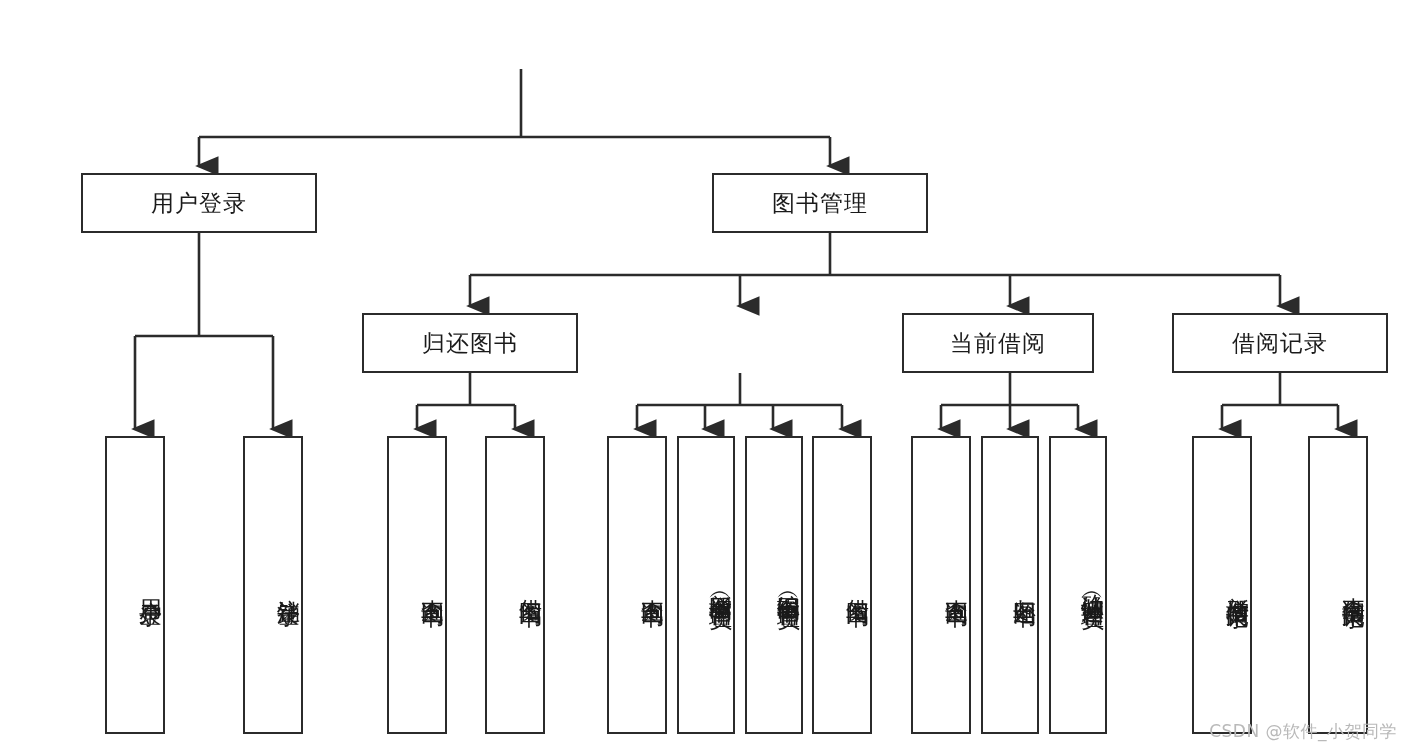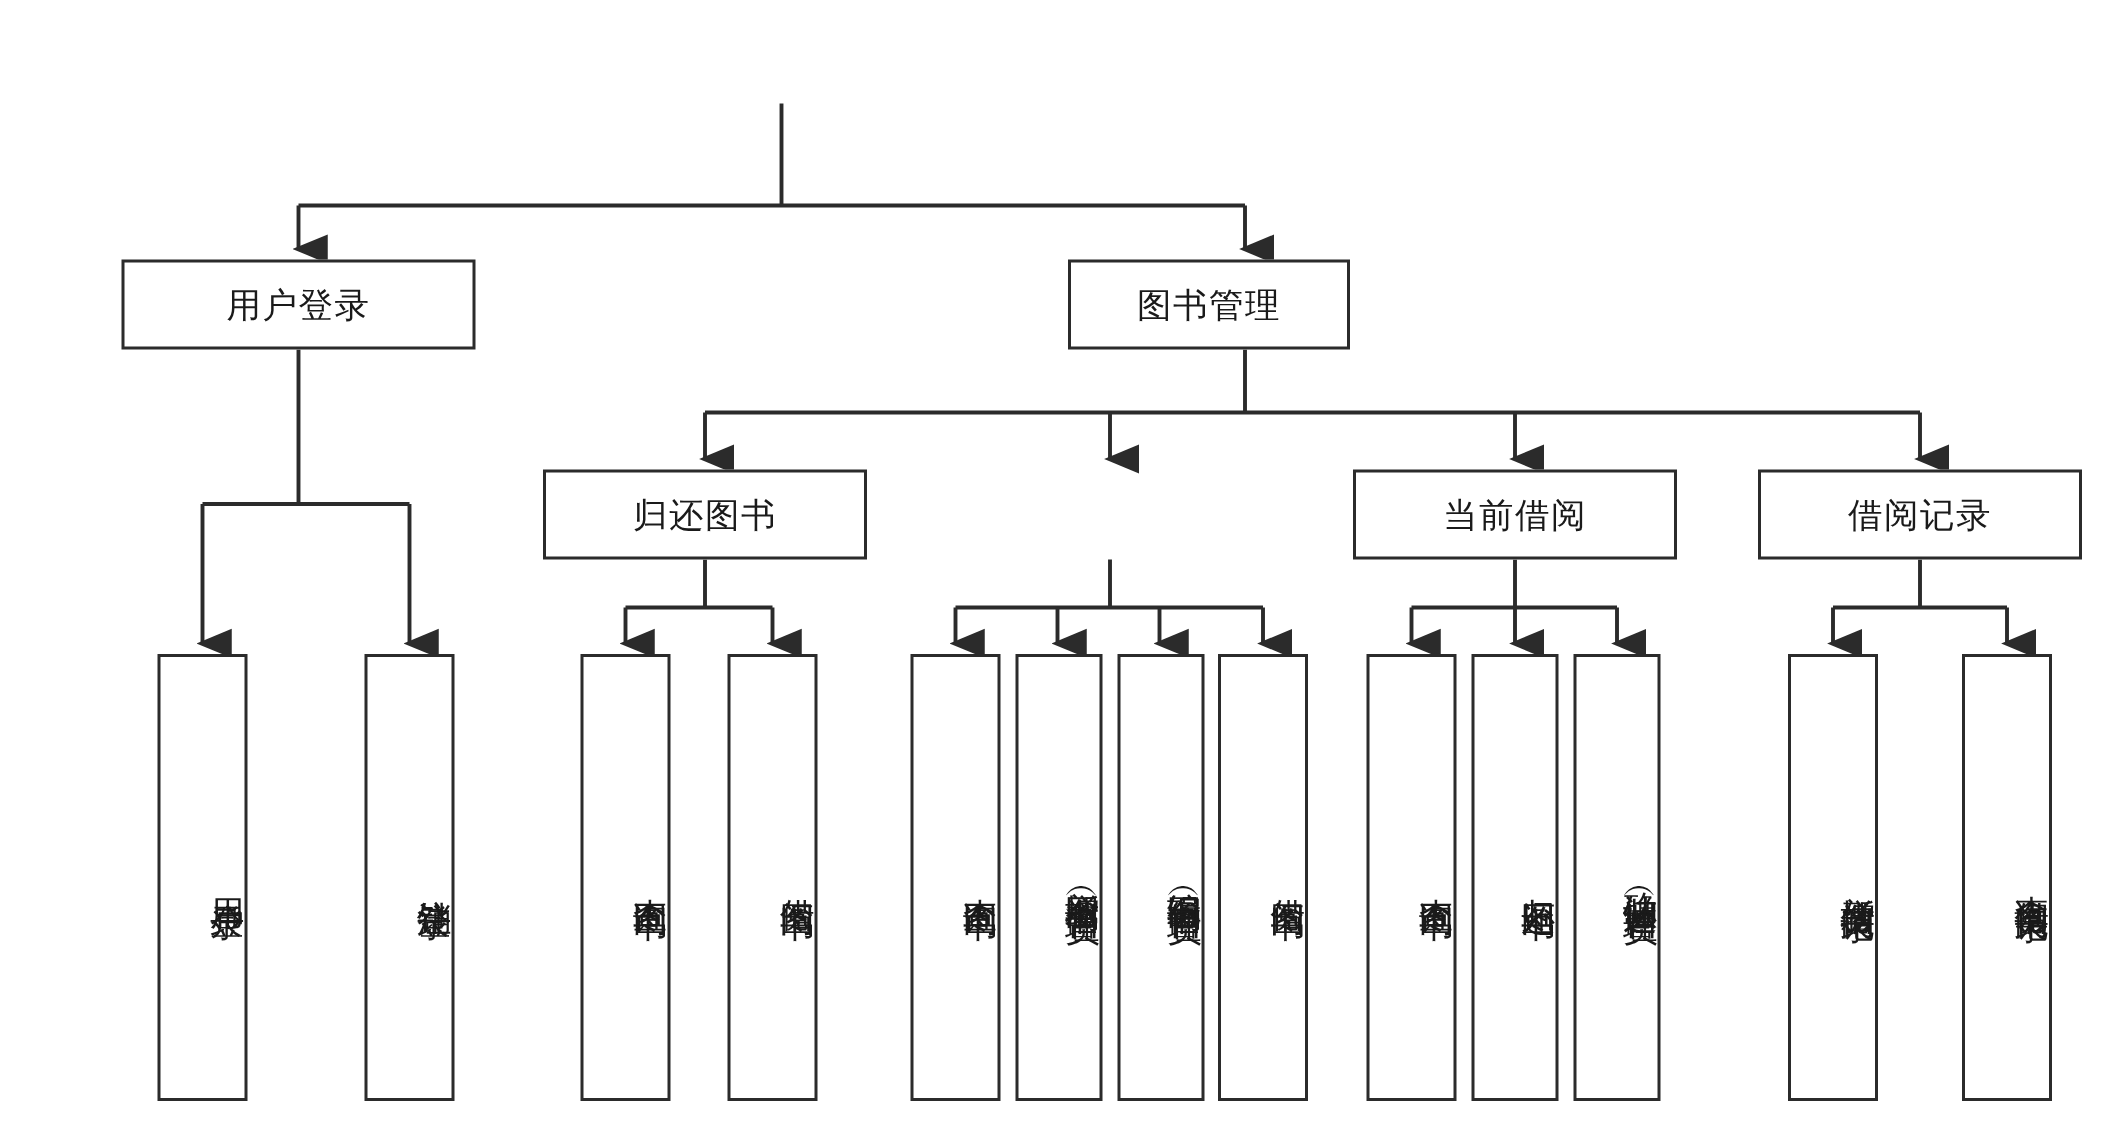--- a/index.html
+++ b/index.html
@@ -120,26 +120,26 @@
       <path d="M 1222 405 L 1338 405"></path>
       <path d="M 1222 405 L 1222 429" marker-end="url(#arrow)"></path>
       <path d="M 1338 405 L 1338 429" marker-end="url(#arrow)"></path>
 
     </g>
   </svg>
 
 
   <div class="node horiz" style="left:81px; top:173px; width:236px; height:60px;">用户登录</div>
 
-  <div class="node horiz" style="left:712px; top:173px; width:188px; height:60px;">图书管理</div>
+  <div class="node horiz" style="left:712px; top:173px; width:216px; height:60px;">图书管理</div>
 
   <div class="node horiz" style="left:362px; top:313px; width:216px; height:60px;">归还图书</div>
 
 
-  <div class="node horiz" style="left:902px; top:313px; width:216px; height:60px;">当前借阅</div>
+  <div class="node horiz" style="left:902px; top:313px; width:192px; height:60px;">当前借阅</div>
 
   <div class="node horiz" style="left:1172px; top:313px; width:216px; height:60px;">借阅记录</div>
 
   <div class="node vert" style="left:105px; top:436px; width:60px; height:298px;">
     <span class="vlabel">用户登录</span>
   </div>
 
   <div class="node vert" style="left:243px; top:436px; width:60px; height:298px;">
     <span class="vlabel">注销登录</span>
   </div>
@@ -181,14 +181,15 @@
   </div>
 
   <div class="node vert" style="left:1192px; top:436px; width:60px; height:298px;">
     <span class="vlabel">新增借阅记录</span>
   </div>
 
   <div class="node vert" style="left:1308px; top:436px; width:60px; height:298px;">
     <span class="vlabel">查询借阅记录</span>
   </div>
 
+  <div id="watermark">CSDN @软件_小贺同学</div>
 
 </div>
 
 </body></html>

